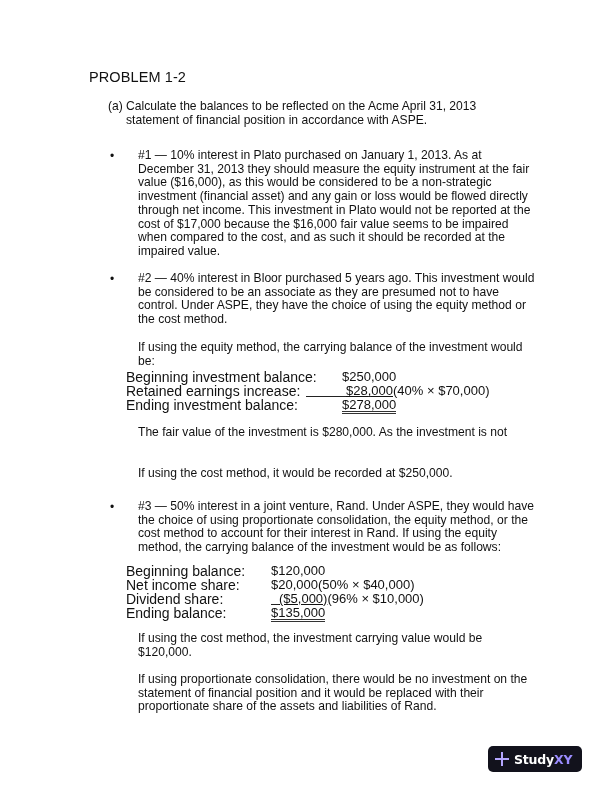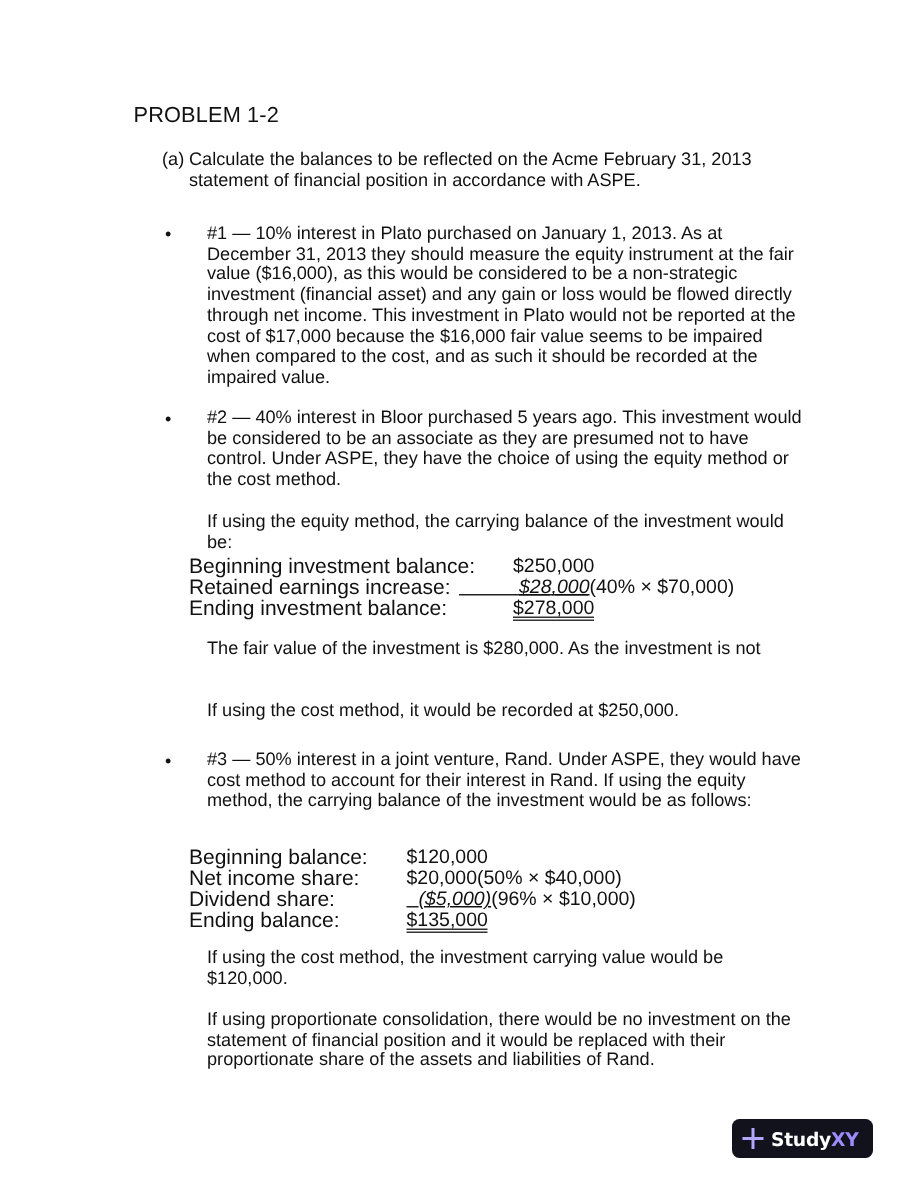--- a/index.html
+++ b/index.html
@@ -16,21 +16,21 @@
     }
     .sub-a { left: 108px; top: 100px; width: 420px; }
     .sub-a .lbl { position: absolute; left: 0; top: 0; }
     .sub-a .txt { position: absolute; left: 18px; top: 0; width: 410px; }
     .bullet-dot {
       position: absolute; left: 110px; font-size: 12px;
     }
     .block { position: absolute; left: 126px; width: 410px; font-size: 12.1px; line-height: 13.7px; margin-left: 12px; }
     .row { position: absolute; left: 126px; font-size: 14px; height: 14px; white-space: nowrap; }
     .val { position: absolute; white-space: nowrap; font-size: 13px; }
-    .u { text-decoration: underline; font-style: italic; }
+    .u { text-decoration: underline; }
     .dbl { border-bottom: 3px double #333; padding-bottom: 0; line-height: 11.6px; display: inline-block; }
     .rule { position: absolute; height: 1px; background: #222; }
     .badge {
       position: absolute; left: 488px; top: 746px; width: 94px; height: 26px;
       background: #12121c; border-radius: 5px; display: flex; align-items: center;
       padding-left: 7px; box-sizing: border-box;
     }
     .badge .plus {
       width: 14px; height: 14px; position: relative; margin-right: 5px;
     }
@@ -45,21 +45,21 @@
 </head>
 <body>
 
 <div>
 
   <div class="title">PROBLEM 1-2</div>
 
   <div class="para sub-a">
     <span class="lbl">(a)</span>
     <div class="txt">
-      <div>Calculate the balances to be reflected on the Acme February 31, 2013</div>
+      <div>Calculate the balances to be reflected on the Acme April 31, 2013</div>
       <div>statement of financial position in accordance with ASPE.</div>
     </div>
   </div>
 
   <span class="bullet-dot" style="top:149px">•</span>
   <div class="block" style="top:149px">
     <div>#1 — 10% interest in Plato purchased on January 1, 2013. As at</div>
     <div>December 31, 2013 they should measure the equity instrument at the fair</div>
     <div>value ($16,000), as this would be considered to be a non-strategic</div>
     <div>investment (financial asset) and any gain or loss would be flowed directly</div>
@@ -106,20 +106,21 @@
 
   <div class="block" style="top:426px">
     <div>The fair value of the investment is $280,000. As the investment is not</div>
   </div>
 
   <div class="block" style="top:467px">If using the cost method, it would be recorded at $250,000.</div>
 
   <span class="bullet-dot" style="top:500px">•</span>
   <div class="block" style="top:500px">
     <div>#3 — 50% interest in a joint venture, Rand. Under ASPE, they would have</div>
+    <div>the choice of using proportionate consolidation, the equity method, or the</div>
     <div>cost method to account for their interest in Rand. If using the equity</div>
     <div>method, the carrying balance of the investment would be as follows:</div>
   </div>
 
   <div>
     <div class="row" style="top:563px">
       <span>Beginning balance:</span>
     </div>
     <span class="val" style="left:271px; top:563px">$120,000</span>
 

